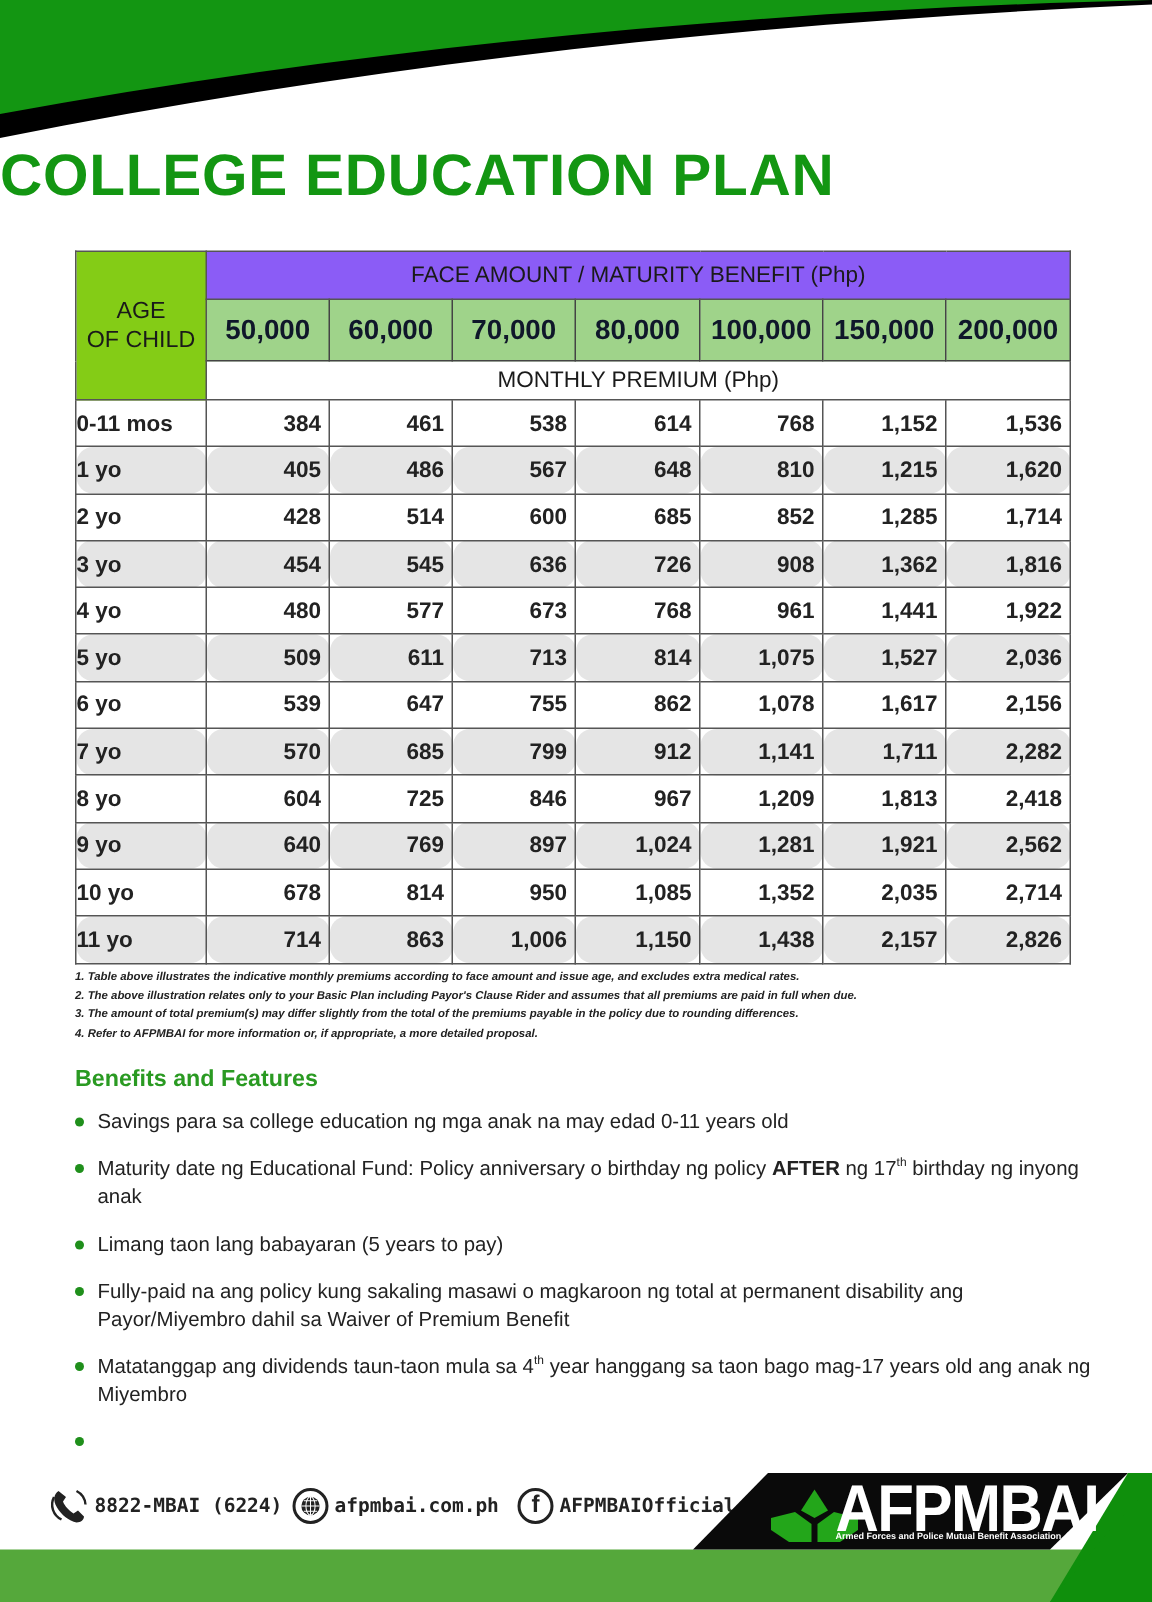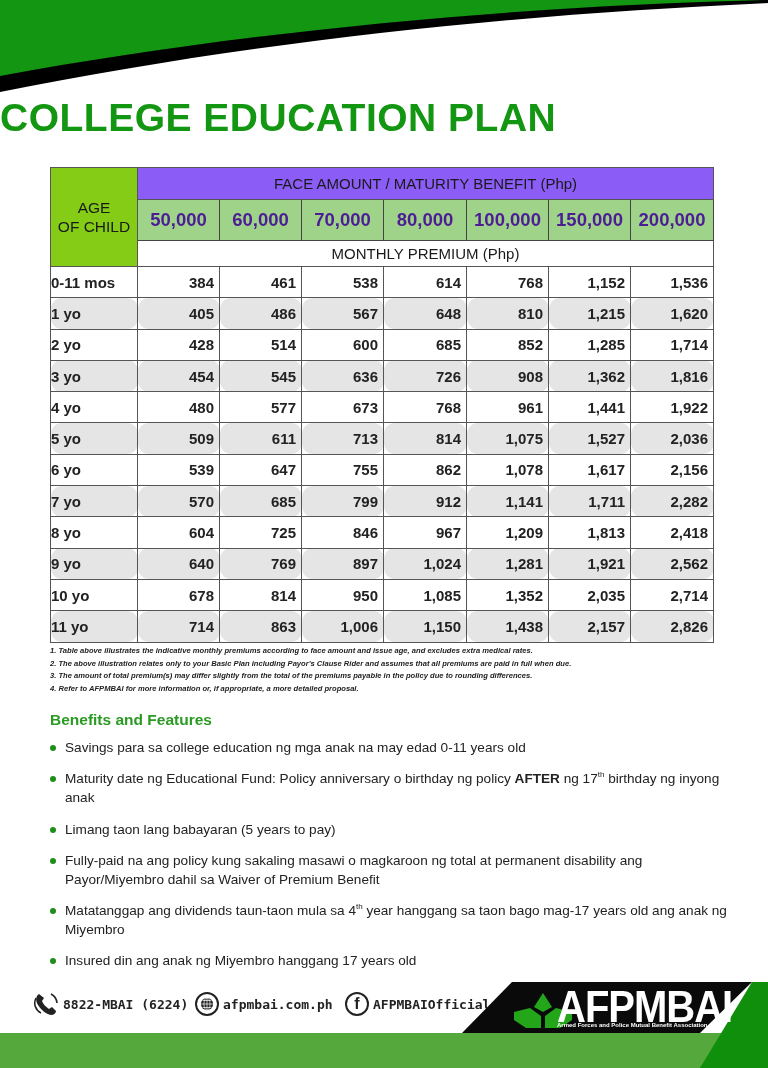--- a/index.html
+++ b/index.html
@@ -3,21 +3,21 @@
 <meta charset="utf-8">
 <style>
   html, body { margin:0; padding:0; }
   body { width:768px; height:1068px; position:relative; overflow:hidden; background:#ffffff; font-family:"Liberation Sans", "DejaVu Sans", sans-serif; color:#1a1a1a; }
   .top-swoosh { position:absolute; left:0; top:0; width:768px; height:100px; }
   .title { position:absolute; left:0; top:96px; width:768px; font-size:39px; font-weight:bold; color:#139612; letter-spacing:0.5px; margin:0; }
   table.premium { position:absolute; left:50px; top:167px; width:663px; border-collapse:collapse; table-layout:fixed; }
   table.premium td, table.premium th { border:1.5px solid #555; padding:0; }
   .age-head { width:86px; text-align:center; font-weight:normal; font-size:15.5px; line-height:19px; background:#84cc16; }
   .face-head { height:31px; text-align:center; font-weight:normal; font-size:15px; background:#8b5cf6; }
-  .amount-cell { height:40px; background:#9fd38a; text-align:center; font-weight:bold; font-size:18.5px; color:#4c1d95; border-color:#444 !important; }
+  .amount-cell { height:40px; background:#9fd38a; text-align:center; font-weight:bold; font-size:18.5px; color:#0f172a; border-color:#444 !important; }
   .prem-head { height:25px; text-align:center; font-weight:normal; font-size:15px; background:#fff; }
   tr.data-row td { height:30.3px; font-size:15px; font-weight:bold; color:#222; }
   tr.data-row td.age-cell { text-align:left; }
   tr.data-row td.val-cell { text-align:right; padding-right:5px; font-weight:normal; font-weight:600; }
   tr.data-row.shade td { background:#e5e5e5;border-radius:11px; }
   .notes { position:absolute; left:50px; top:645px; width:680px; font-size:7.6px; font-style:italic; line-height:12.6px; color:#222; font-weight:bold; }
   .notes div { white-space:nowrap; }
   .benefits-title { position:absolute; left:50px; top:711px; font-size:15.5px; font-weight:bold; color:#2a9a22; }
   .benefits { position:absolute; left:50px; top:738px; width:680px; margin:0; padding:0; list-style:none; }
   .benefits li { position:relative; padding-left:15px; font-size:13.6px; line-height:19px; color:#222; margin-bottom:12.3px; }
@@ -204,21 +204,21 @@
 </div>
 
 <div class="benefits-title">Benefits and Features</div>
 
 <ul class="benefits">
   <li><span class="dot"></span><span>Savings para sa college education ng mga anak na may edad 0-11 years old</span></li>
   <li><span class="dot"></span><span>Maturity date ng Educational Fund: Policy anniversary o birthday ng policy </span><b>AFTER</b><span> ng 17</span><sup>th</sup><span> birthday ng inyong anak</span></li>
   <li><span class="dot"></span><span>Limang taon lang babayaran (5 years to pay)</span></li>
   <li><span class="dot"></span><span>Fully-paid na ang policy kung sakaling masawi o magkaroon ng total at permanent disability ang Payor/Miyembro dahil sa Waiver of Premium Benefit</span></li>
   <li><span class="dot"></span><span>Matatanggap ang dividends taun-taon mula sa 4</span><sup>th</sup><span> year hanggang sa taon bago mag-17 years old ang anak ng Miyembro</span></li>
-  <li><span class="dot"></span><span>Insured din ang anak ng Miyembro hanggang 17 years old</span></li>
+  <li><span class="dot"></span></li>
 </ul>
 
 <div class="contact" style="left:33px;">
   <span style="display:inline-flex;width:26px;height:26px;margin-right:4px;">
     <svg viewBox="0 0 26 26" width="26" height="26">
         <path d="M6,3 C3,5 2,9 5,14 C8,19 13,23 18,24 C21,24 23,22 23,20 L19,16 L16,18 C13,16 10,13 9,10 L11,7 Z" fill="#222"></path>
         <path d="M3,7 A11,11 0 0,0 8,22" stroke="#222" stroke-width="1.6" fill="none"></path>
         <path d="M18,3 A11,11 0 0,1 24,12" stroke="#222" stroke-width="1.6" fill="none"></path>
       </svg>
   </span>

